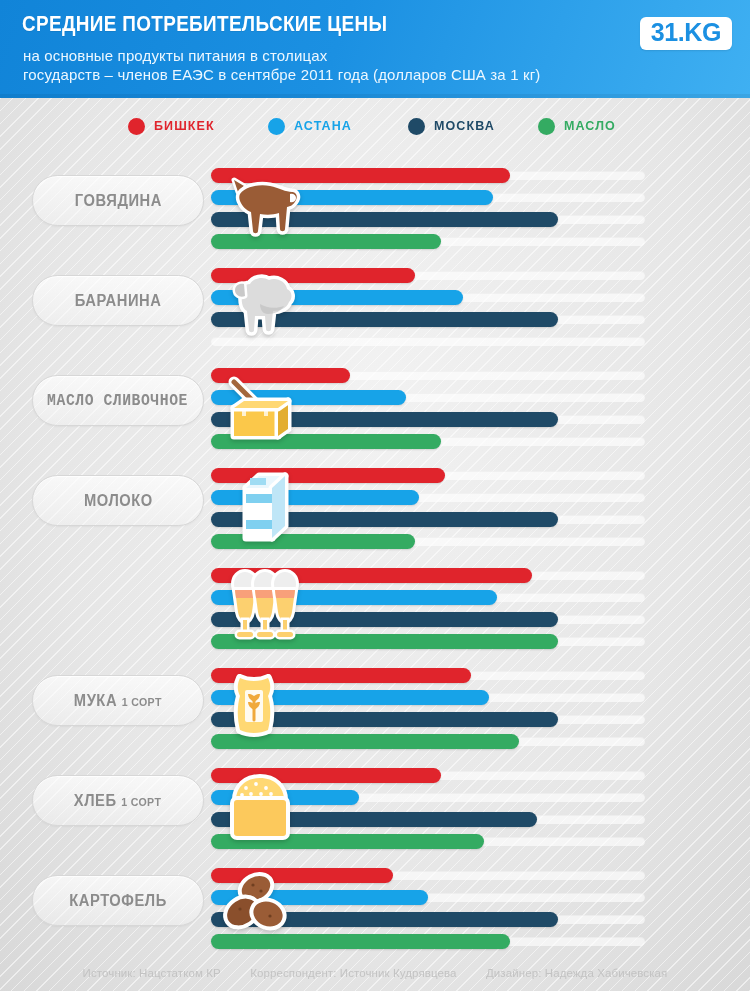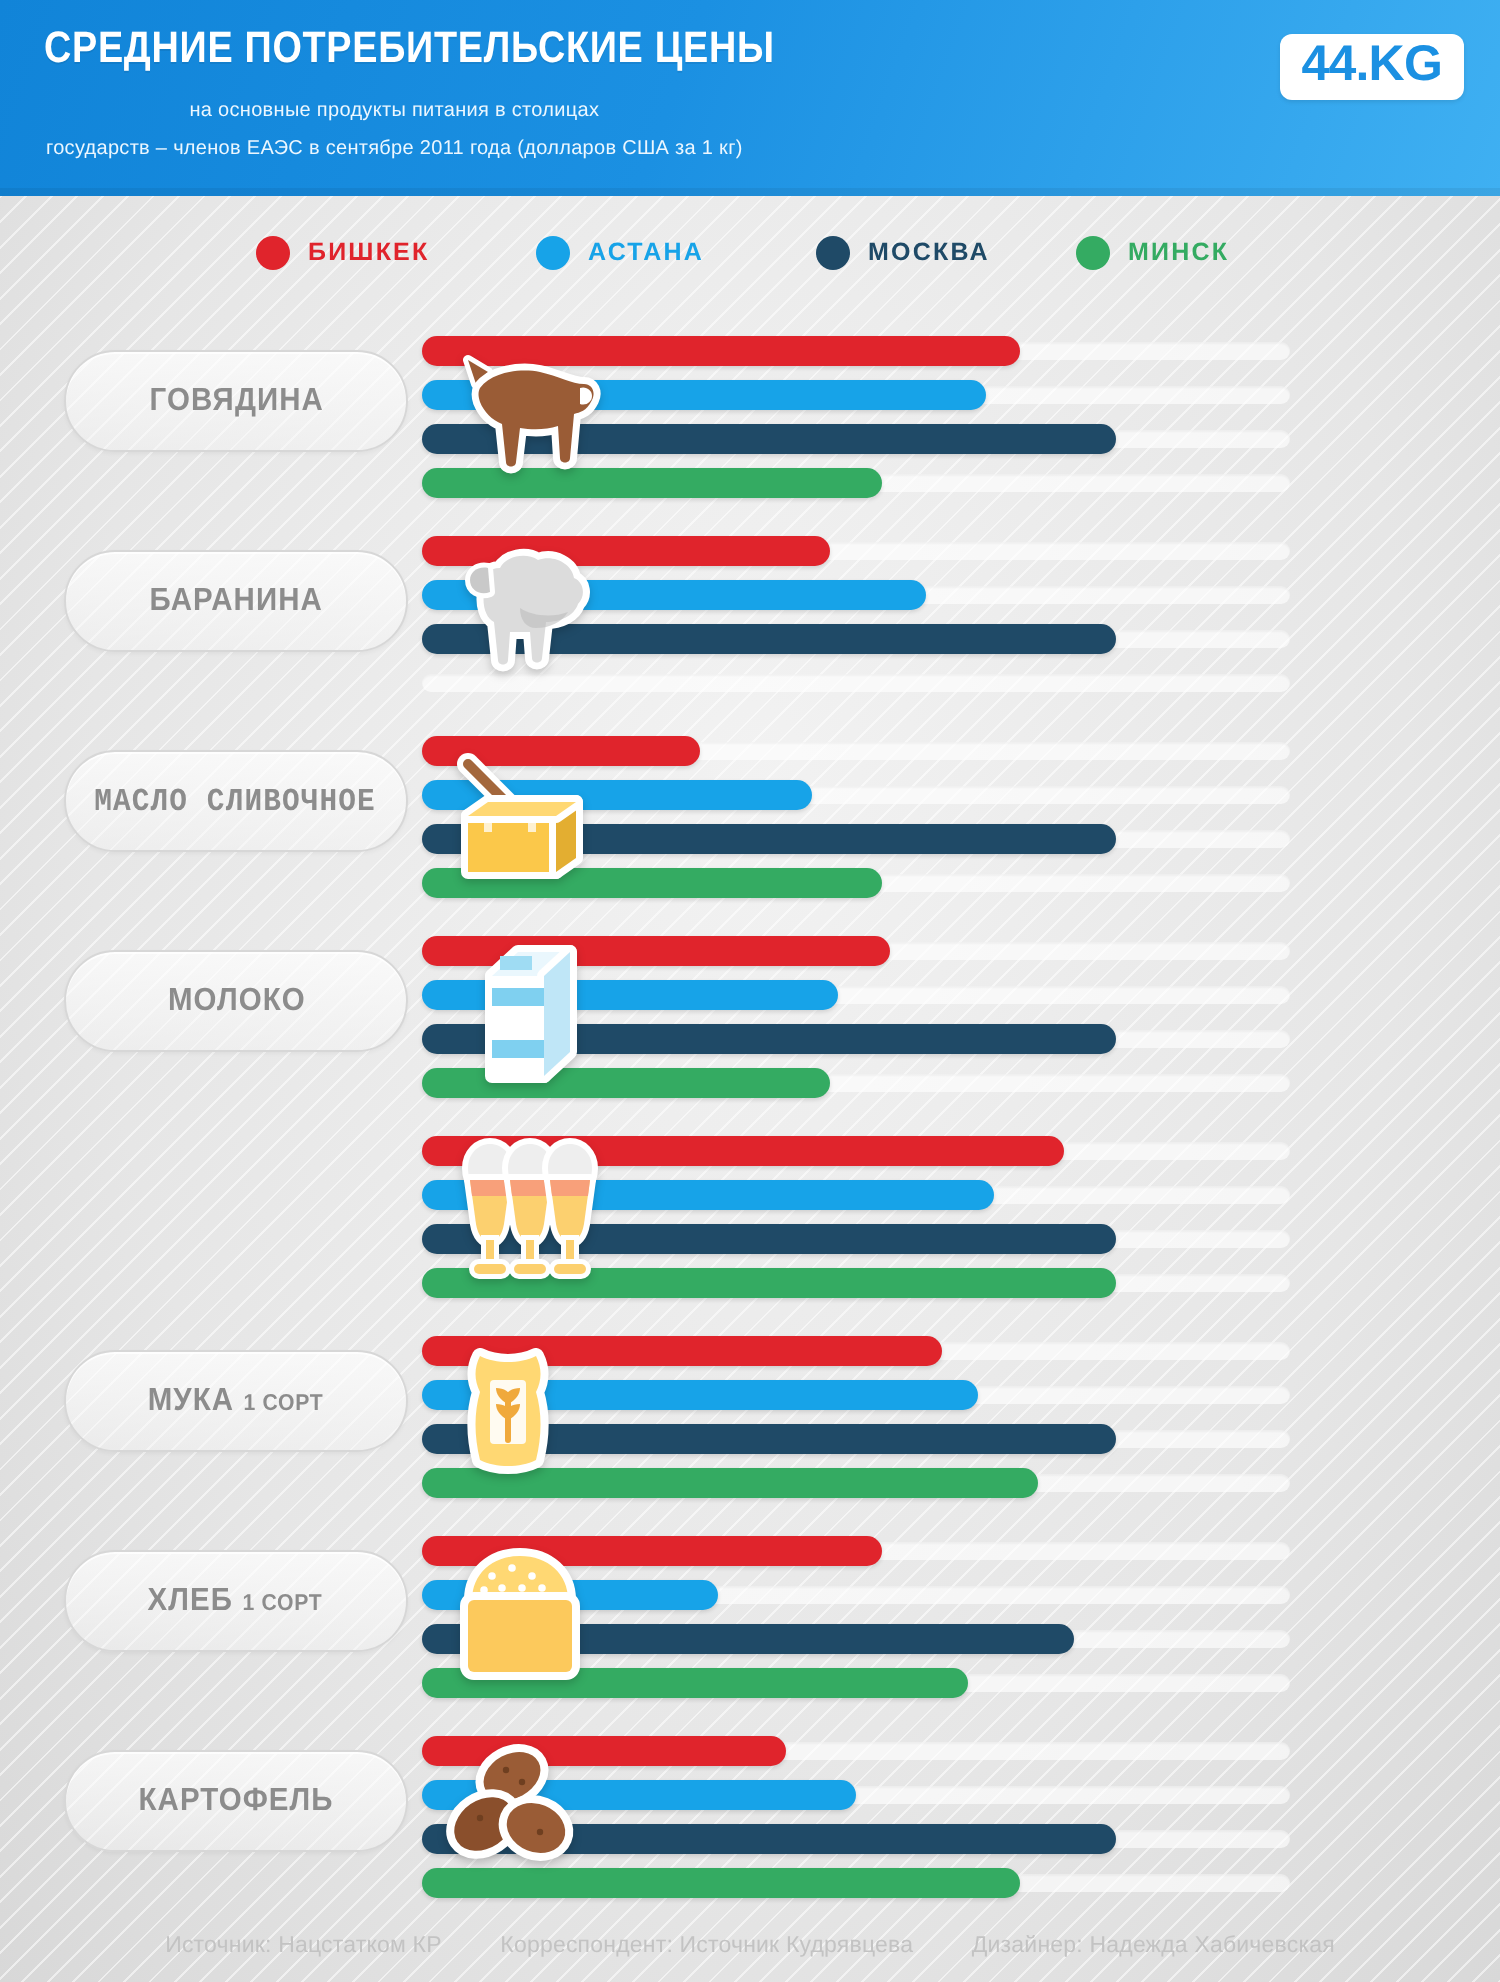--- a/index.html
+++ b/index.html
@@ -37,25 +37,24 @@
     font-weight:bold;
     letter-spacing:0.4px;
     transform:scaleX(0.86);
     transform-origin:left center;
     white-space:nowrap;
     text-shadow:0 1px 0 rgba(0,0,0,0.07);
   }
   .h-sub{
     position:absolute;left:23px;top:46px;
     color:#ecf7ff;
-    font-size:10px;
+    font-size:15px;
     line-height:19px;
     letter-spacing:0.15px;
     white-space:nowrap;
-    text-align:center;
   }
   .logo{
     position:absolute;right:18px;top:17px;
     background:#ffffff;border-radius:6px;
     padding:3px 11px 5px 11px;
     color:#1b90e2;
     font-size:25px;font-weight:bold;letter-spacing:-0.4px;
     line-height:1;
     box-shadow:0 1px 2px rgba(0,0,0,0.10);
   }
@@ -124,39 +123,39 @@
 <body>
 
 <div id="stage">
 
   <div class="header">
     <div class="h-title">СРЕДНИЕ ПОТРЕБИТЕЛЬСКИЕ ЦЕНЫ</div>
     <div class="h-sub">
       <div>на основные продукты питания в столицах</div>
       <div>государств – членов ЕАЭС в сентябре 2011 года (долларов США за 1 кг)</div>
     </div>
-    <div class="logo">44.KG</div>
+    <div class="logo">31.KG</div>
   </div>
 
   <div class="legend">
       <div class="lg-item" style="left: 128px;">
         <span class="lg-dot" style="background:#e0242c"></span>
      <span class="lg-label" style="color:#e0242c">БИШКЕК</span>
       </div>
       <div class="lg-item" style="left: 408px;">
         <span class="lg-dot" style="background:#1f4a67"></span>
      <span class="lg-label" style="color:#1f4a67">МОСКВА</span>
       </div>
       <div class="lg-item" style="left: 268px;">
         <span class="lg-dot" style="background:#17a3e8"></span>
      <span class="lg-label" style="color:#17a3e8">АСТАНА</span>
       </div>
       <div class="lg-item" style="left: 538px;">
         <span class="lg-dot" style="background:#34ab62"></span>
-     <span class="lg-label" style="color:#34ab62">МИНСК</span>
+     <span class="lg-label" style="color:#34ab62">МАСЛО</span>
       </div>
     </div>
 
   <div id="groups-host">
       <div class="group" style="top: 156px;">
         <div class="pill">
        <span class="pill-txt">
          ГОВЯДИНА
        </span>
      </div>

